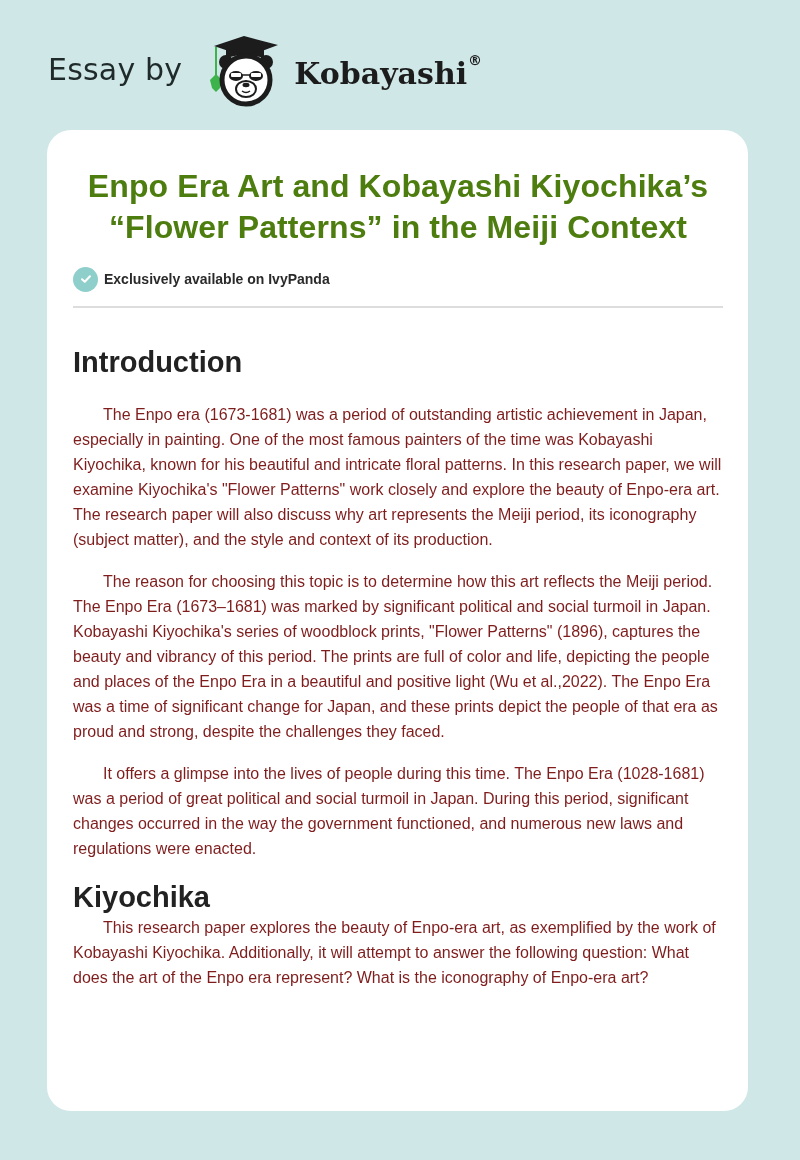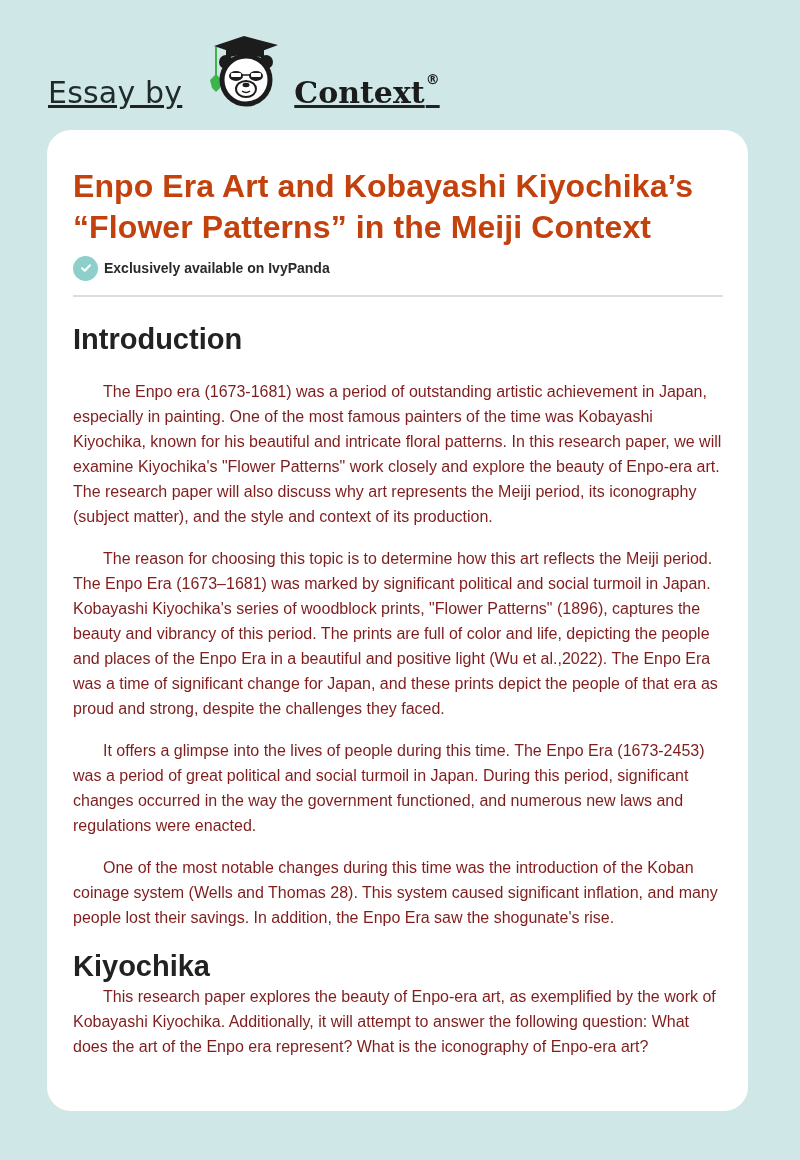--- a/index.html
+++ b/index.html
@@ -13,22 +13,21 @@
       position: relative;
       font-family: "Liberation Sans", sans-serif;
       color: #222222;
     }
     .brand {
       position: absolute;
       left: 48px;
       top: 30px;
       height: 80px;
       display: flex;
-      align-items: flex-end;
-      text-decoration: underline;
+      align-items: center;
     }
     .brand-prefix {
       font-family: "DejaVu Sans", sans-serif;
       font-size: 30px;
       color: #1f2a2a;
       letter-spacing: 0.2px;
       margin-right: 18px;
       margin-top: -2px;
     }
     .brand-logo {
@@ -60,27 +59,28 @@
       width: 701px;
       height: 981px;
       background: #ffffff;
       border-radius: 24px;
       padding: 36px 25px 0 26px;
     }
     .title {
       font-size: 32px;
       line-height: 41px;
       font-weight: bold;
-      color: #c2410c;
+      color: #4d7c0f;
       letter-spacing: 0.1px;
+      text-align: center;
     }
     .exclusive {
       display: flex;
       align-items: center;
-      margin-top: 7px;
+      margin-top: 18px;
       height: 26px;
     }
     .check {
       width: 25px;
       height: 25px;
       border-radius: 50%;
       background: #8fcfcb;
       display: flex;
       align-items: center;
       justify-content: center;
@@ -97,21 +97,21 @@
       background: #dddddd;
       margin-top: 14px;
       width: 650px;
     }
     h2 {
       font-size: 29px;
       font-weight: bold;
       color: #222222;
       line-height: 36px;
     }
-    .h-intro { margin-top: 24px; }
+    .h-intro { margin-top: 36px; }
     .h-obj { margin-top: 18px; }
     .paras { margin-top: 22px; }
     p {
       font-size: 16px;
       line-height: 25px;
       color: #7f1d1d;
       text-indent: 30px;
       margin-bottom: 17px;
       width: 652px;
     }
@@ -138,21 +138,21 @@
     <ellipse cx="36" cy="46" rx="7" ry="5" fill="#1c1c1c"></ellipse>
     <ellipse cx="56" cy="46" rx="7" ry="5" fill="#1c1c1c"></ellipse>
     <rect x="31" y="43" width="10" height="4" rx="1" fill="#ffffff"></rect>
     <rect x="51" y="43" width="10" height="4" rx="1" fill="#ffffff"></rect>
     <line x1="41" y1="45" x2="51" y2="45" stroke="#1c1c1c" stroke-width="1.5"></line>
 
     <ellipse cx="46" cy="59" rx="10" ry="8" fill="#ffffff" stroke="#1c1c1c" stroke-width="2"></ellipse>
     <ellipse cx="46" cy="55" rx="3.5" ry="2.2" fill="#1c1c1c"></ellipse>
     <path d="M42,61 Q46,64 50,61" fill="none" stroke="#1c1c1c" stroke-width="1.5"></path>
   </svg>
-  <span class="brand-name"><span>Context</span><span class="brand-reg">®</span></span>
+  <span class="brand-name"><span>Kobayashi</span><span class="brand-reg">®</span></span>
 </header>
 
 <main class="card">
   <h1 class="title">Enpo Era Art and Kobayashi Kiyochika’s “Flower Patterns” in the Meiji Context</h1>
 
   <div class="exclusive">
     <span class="check">
       <svg viewBox="0 0 12 12">
           <path d="M2,6.2 L4.8,8.8 L10,3.2" fill="none" stroke="#ffffff" stroke-width="2" stroke-linecap="round" stroke-linejoin="round"></path>
         </svg>
@@ -160,22 +160,21 @@
     <span class="exclusive-text">Exclusively available on IvyPanda</span>
   </div>
 
   <div class="divider"></div>
 
   <section>
     <h2 class="h-intro">Introduction</h2>
     <div class="paras">
       <p>The Enpo era (1673-1681) was a period of outstanding artistic achievement in Japan, especially in painting. One of the most famous painters of the time was Kobayashi Kiyochika, known for his beautiful and intricate floral patterns. In this research paper, we will examine Kiyochika's "Flower Patterns" work closely and explore the beauty of Enpo-era art. The research paper will also discuss why art represents the Meiji period, its iconography (subject matter), and the style and context of its production.</p>
       <p>The reason for choosing this topic is to determine how this art reflects the Meiji period. The Enpo Era (1673–1681) was marked by significant political and social turmoil in Japan. Kobayashi Kiyochika's series of woodblock prints, "Flower Patterns" (1896), captures the beauty and vibrancy of this period. The prints are full of color and life, depicting the people and places of the Enpo Era in a beautiful and positive light (Wu et al.,2022). The Enpo Era was a time of significant change for Japan, and these prints depict the people of that era as proud and strong, despite the challenges they faced.</p>
-      <p>It offers a glimpse into the lives of people during this time. The Enpo Era (1673-2453) was a period of great political and social turmoil in Japan. During this period, significant changes occurred in the way the government functioned, and numerous new laws and regulations were enacted.</p>
-      <p>One of the most notable changes during this time was the introduction of the Koban coinage system (Wells and Thomas 28). This system caused significant inflation, and many people lost their savings. In addition, the Enpo Era saw the shogunate's rise.</p>
+      <p>It offers a glimpse into the lives of people during this time. The Enpo Era (1028-1681) was a period of great political and social turmoil in Japan. During this period, significant changes occurred in the way the government functioned, and numerous new laws and regulations were enacted.</p>
     </div>
   </section>
 
   <section>
     <h2 class="h-obj">Kiyochika</h2>
     <div class="obj-paras">
       <p>This research paper explores the beauty of Enpo-era art, as exemplified by the work of Kobayashi Kiyochika. Additionally, it will attempt to answer the following question: What does the art of the Enpo era represent? What is the iconography of Enpo-era art?</p>
     </div>
   </section>
 </main>

